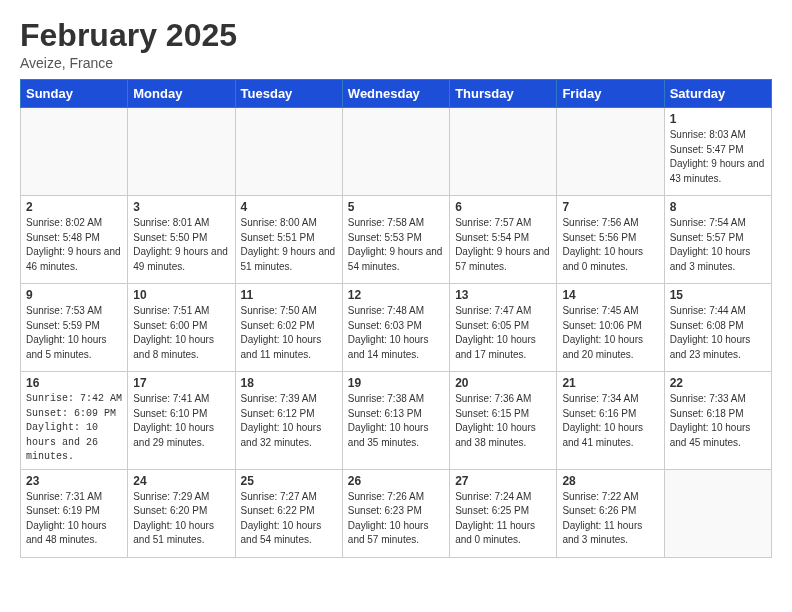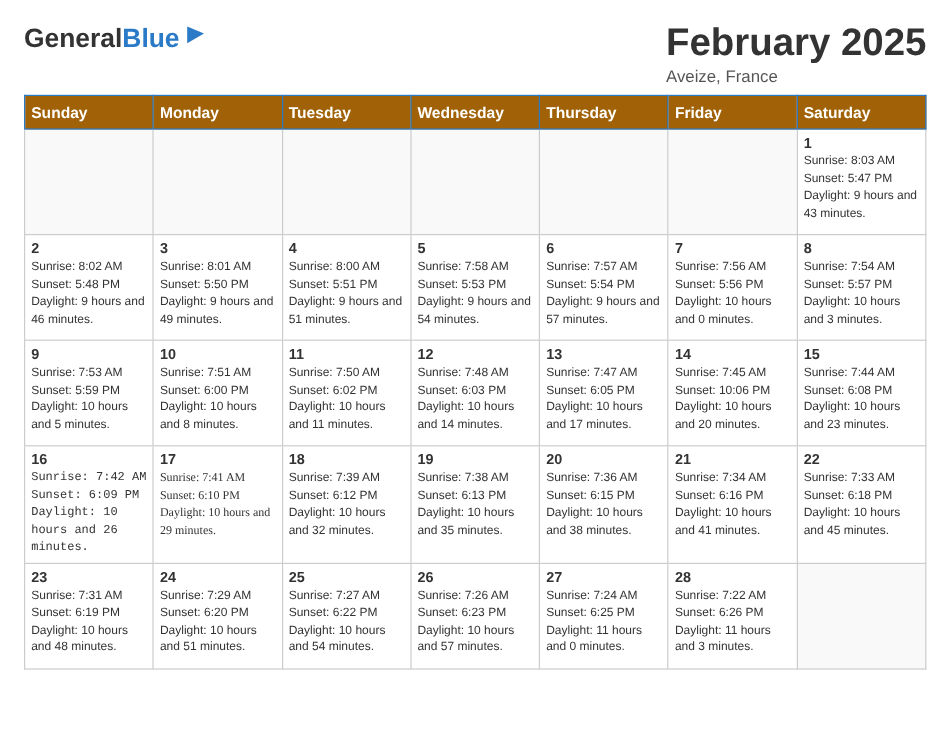--- a/index.html
+++ b/index.html
@@ -42,21 +42,21 @@
       font-size: 14px;
       color: #555;
       margin-top: 2px;
     }
     .calendar {
       width: 100%;
       border-collapse: collapse;
       margin-top: 8px;
     }
     .calendar th {
-      background: #a16207;
+      background: #1d4ed8;
       color: #fff;
       font-size: 13px;
       font-weight: bold;
       padding: 6px 5px;
       text-align: left;
       border: 1px solid #2a7ac7;
     }
     .calendar td {
       border: 1px solid #ccc;
       vertical-align: top;
@@ -80,34 +80,20 @@
       font-size: 10px;
       line-height: 1.45;
       color: #333;
     }
   </style>
 </head>
 <body>
 
 <div class="page">
   <div class="header">
-    <div class="logo">
-      <div>
-        <div style="display:flex;align-items:center;">
-          <span class="logo-text">
-            <span style="color:#333;font-size:22px;font-weight:bold;">General</span><span style="color:#2a7ac7;font-size:22px;font-weight:bold;">Blue</span>
-          </span>
-          <span style="margin-left:2px;">
-            <svg width="22" height="22" viewBox="0 0 22 22">
-              <polygon points="4,18 18,10 4,4" fill="#2a7ac7"></polygon>
-            </svg>
-          </span>
-        </div>
-      </div>
-    </div>
     <div class="title-block">
       <div class="month-title">February 2025</div>
       <div class="location">Aveize, France</div>
     </div>
   </div>
 
   <table class="calendar">
     <thead>
       <tr>
       <th>Sunday</th>
@@ -224,21 +210,21 @@
         </tr>
         <tr>
           <td>
             <span class="day-num">16</span>
             <div class="day-info" style="white-space: pre-wrap; font-family: Liberation Mono, monospace;">Sunrise: 7:42 AM
 Sunset: 6:09 PM
 Daylight: 10 hours and 26 minutes.</div>
           </td>
           <td>
             <span class="day-num">17</span>
-            <div class="day-info" style="white-space: pre-wrap; font-family: Liberation Serif, serif;">Sunrise: 7:41 AM
+            <div class="day-info" style="white-space: pre-wrap;">Sunrise: 7:41 AM
 Sunset: 6:10 PM
 Daylight: 10 hours and 29 minutes.</div>
           </td>
           <td>
             <span class="day-num">18</span>
             <div class="day-info" style="white-space: pre-wrap;">Sunrise: 7:39 AM
 Sunset: 6:12 PM
 Daylight: 10 hours and 32 minutes.</div>
           </td>
           <td>

